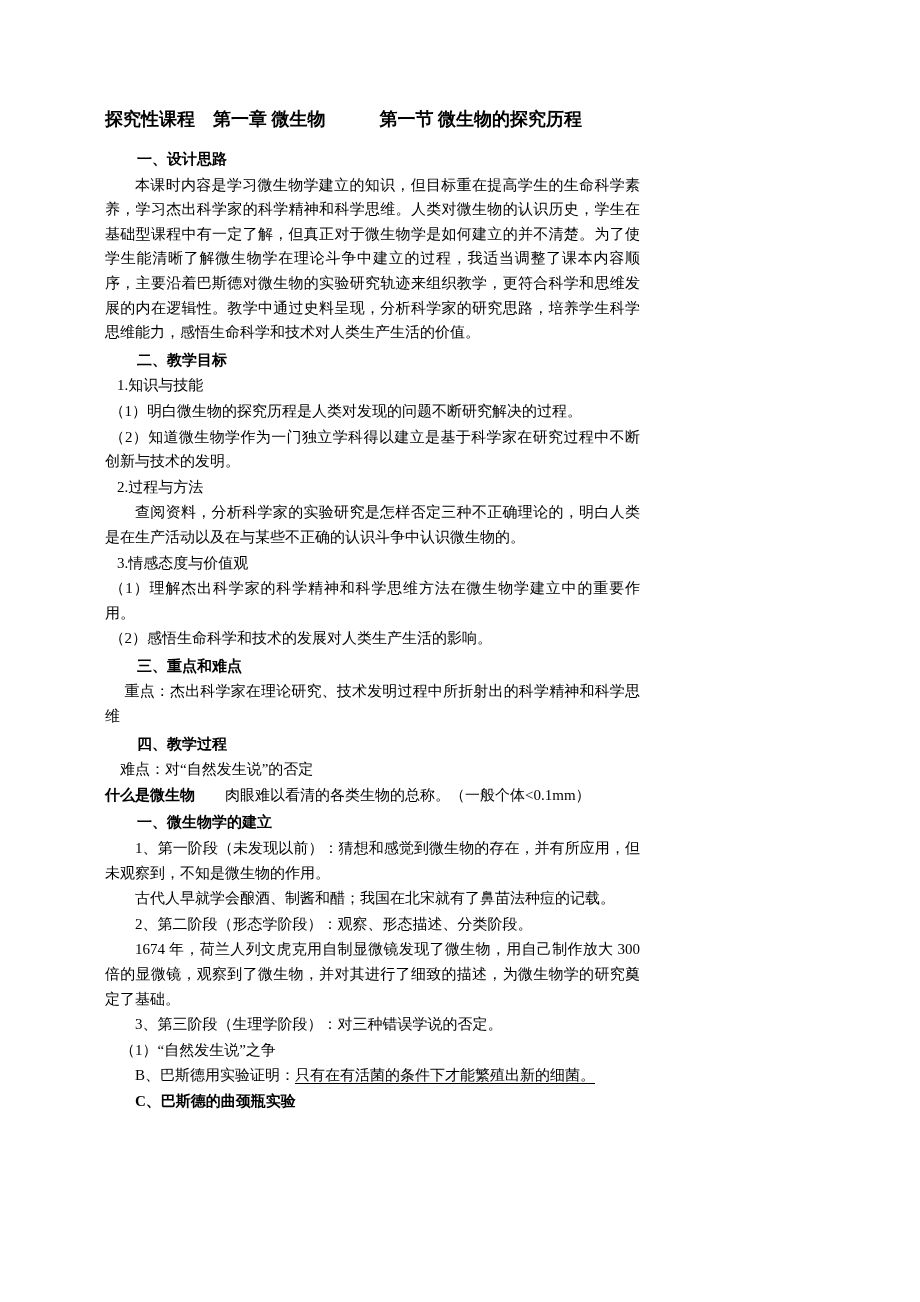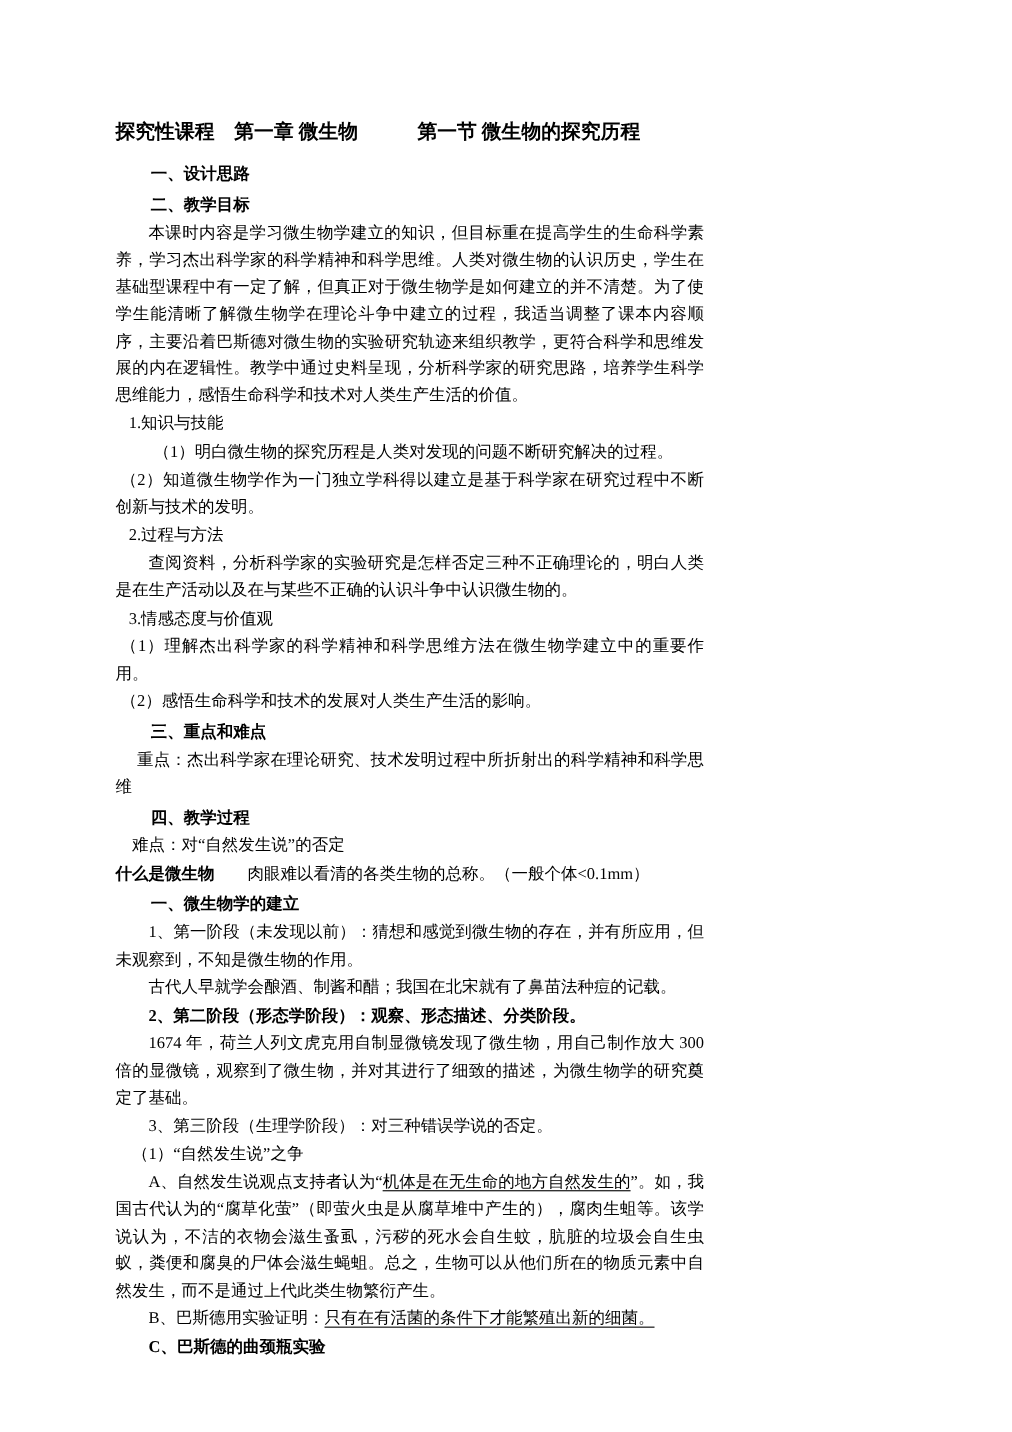--- a/index.html
+++ b/index.html
@@ -36,39 +36,38 @@
   .b { font-weight: bold; }
   .u { text-decoration: underline; text-underline-offset: 3px; }
 </style>
 </head>
 <body>
 
 <div class="page">
   <h1 class="doc-title">探究性课程　第一章 微生物　　　第一节 微生物的探究历程</h1>
   <div>
       <p class="para heading"><span class="run b">一、设计思路</span></p>
+      <p class="para" style="text-indent: 2em;"><span class="run">本课时内容是学习微生物学建立的知识，但目标重在提高学生的生命科学素养，学习杰出科学家的科学精神和科学思维。人类对微生物的认识历史，学生在基础型课程中有一定了解，但真正对于微生物学是如何建立的并不清楚。为了使学生能清晰了解微生物学在理论斗争中建立的过程，我适当调整了课本内容顺序，主要沿着巴斯德对微生物的实验研究轨迹来组织教学，更符合科学和思维发展的内在逻辑性。教学中通过史料呈现，分析科学家的研究思路，培养学生科学思维能力，感悟生命科学和技术对人类生产生活的价值。</span></p>
       <p class="para heading"><span class="run b">二、教学目标</span></p>
-      <p class="para" style="text-indent: 2em;"><span class="run">本课时内容是学习微生物学建立的知识，但目标重在提高学生的生命科学素养，学习杰出科学家的科学精神和科学思维。人类对微生物的认识历史，学生在基础型课程中有一定了解，但真正对于微生物学是如何建立的并不清楚。为了使学生能清晰了解微生物学在理论斗争中建立的过程，我适当调整了课本内容顺序，主要沿着巴斯德对微生物的实验研究轨迹来组织教学，更符合科学和思维发展的内在逻辑性。教学中通过史料呈现，分析科学家的研究思路，培养学生科学思维能力，感悟生命科学和技术对人类生产生活的价值。</span></p>
       <p class="para" style="text-indent: 0.8em;"><span class="run">1.知识与技能</span></p>
-      <p class="para" style="text-indent: 0.3em; margin-left: 30px;"><span class="run">（1）明白微生物的探究历程是人类对发现的问题不断研究解决的过程。</span></p>
+      <p class="para" style="text-indent: 0.3em;"><span class="run">（1）明白微生物的探究历程是人类对发现的问题不断研究解决的过程。</span></p>
       <p class="para" style="text-indent: 0.3em;"><span class="run">（2）知道微生物学作为一门独立学科得以建立是基于科学家在研究过程中不断创新与技术的发明。</span></p>
       <p class="para" style="text-indent: 0.8em;"><span class="run">2.过程与方法</span></p>
       <p class="para" style="text-indent: 2em;"><span class="run">查阅资料，分析科学家的实验研究是怎样否定三种不正确理论的，明白人类是在生产活动以及在与某些不正确的认识斗争中认识微生物的。</span></p>
       <p class="para" style="text-indent: 0.8em;"><span class="run">3.情感态度与价值观</span></p>
       <p class="para" style="text-indent: 0.3em;"><span class="run">（1）理解杰出科学家的科学精神和科学思维方法在微生物学建立中的重要作用。</span></p>
       <p class="para" style="text-indent: 0.3em;"><span class="run">（2）感悟生命科学和技术的发展对人类生产生活的影响。</span></p>
       <p class="para heading"><span class="run b">三、重点和难点</span></p>
       <p class="para" style="text-indent: 1.3em;"><span class="run">重点：杰出科学家在理论研究、技术发明过程中所折射出的科学精神和科学思维</span></p>
       <p class="para heading"><span class="run b">四、教学过程</span></p>
       <p class="para" style="text-indent: 1em;"><span class="run">难点：对“自然发生说”的否定</span></p>
       <p class="para"><span class="run b">什么是微生物</span><span class="run">　　肉眼难以看清的各类生物的总称。（一般个体&lt;0.1mm）</span></p>
       <p class="para heading"><span class="run b">一、微生物学的建立</span></p>
       <p class="para" style="text-indent: 2em;"><span class="run">1、第一阶段（未发现以前）：猜想和感觉到微生物的存在，并有所应用，但未观察到，不知是微生物的作用。</span></p>
       <p class="para" style="text-indent: 2em;"><span class="run">古代人早就学会酿酒、制酱和醋；我国在北宋就有了鼻苗法种痘的记载。</span></p>
-      <p class="para" style="text-indent: 2em; font-weight: bold;"><span class="run">2、第二阶段（形态学阶段）：观察、形态描述、分类阶段。</span></p>
+      <p class="para" style="text-indent: 2em;"><span class="run">2、第二阶段（形态学阶段）：观察、形态描述、分类阶段。</span></p>
       <p class="para" style="text-indent: 2em;"><span class="run">1674 年，荷兰人列文虎克用自制显微镜发现了微生物，用自己制作放大 300 倍的显微镜，观察到了微生物，并对其进行了细致的描述，为微生物学的研究奠定了基础。</span></p>
       <p class="para" style="text-indent: 2em;"><span class="run">3、第三阶段（生理学阶段）：对三种错误学说的否定。</span></p>
       <p class="para" style="text-indent: 1em;"><span class="run">（1）“自然发生说”之争</span></p>
-      <p class="para" style="text-indent: 2em;"><span class="run">A、自然发生说观点支持者认为“</span><span class="run u">机体是在无生命的地方自然发生的</span><span class="run">”。如，我国古代认为的“腐草化萤”（即萤火虫是从腐草堆中产生的），腐肉生蛆等。该学说认为，不洁的衣物会滋生蚤虱，污秽的死水会自生蚊，肮脏的垃圾会自生虫蚁，粪便和腐臭的尸体会滋生蝇蛆。总之，生物可以从他们所在的物质元素中自然发生，而不是通过上代此类生物繁衍产生。</span></p>
       <p class="para" style="text-indent: 2em;"><span class="run">B、巴斯德用实验证明：</span><span class="run u">只有在有活菌的条件下才能繁殖出新的细菌。</span></p>
       <p class="para" style="text-indent: 2em;"><span class="run b">C、巴斯德的曲颈瓶实验</span></p>
     </div>
 </div>
 
 </body></html>

